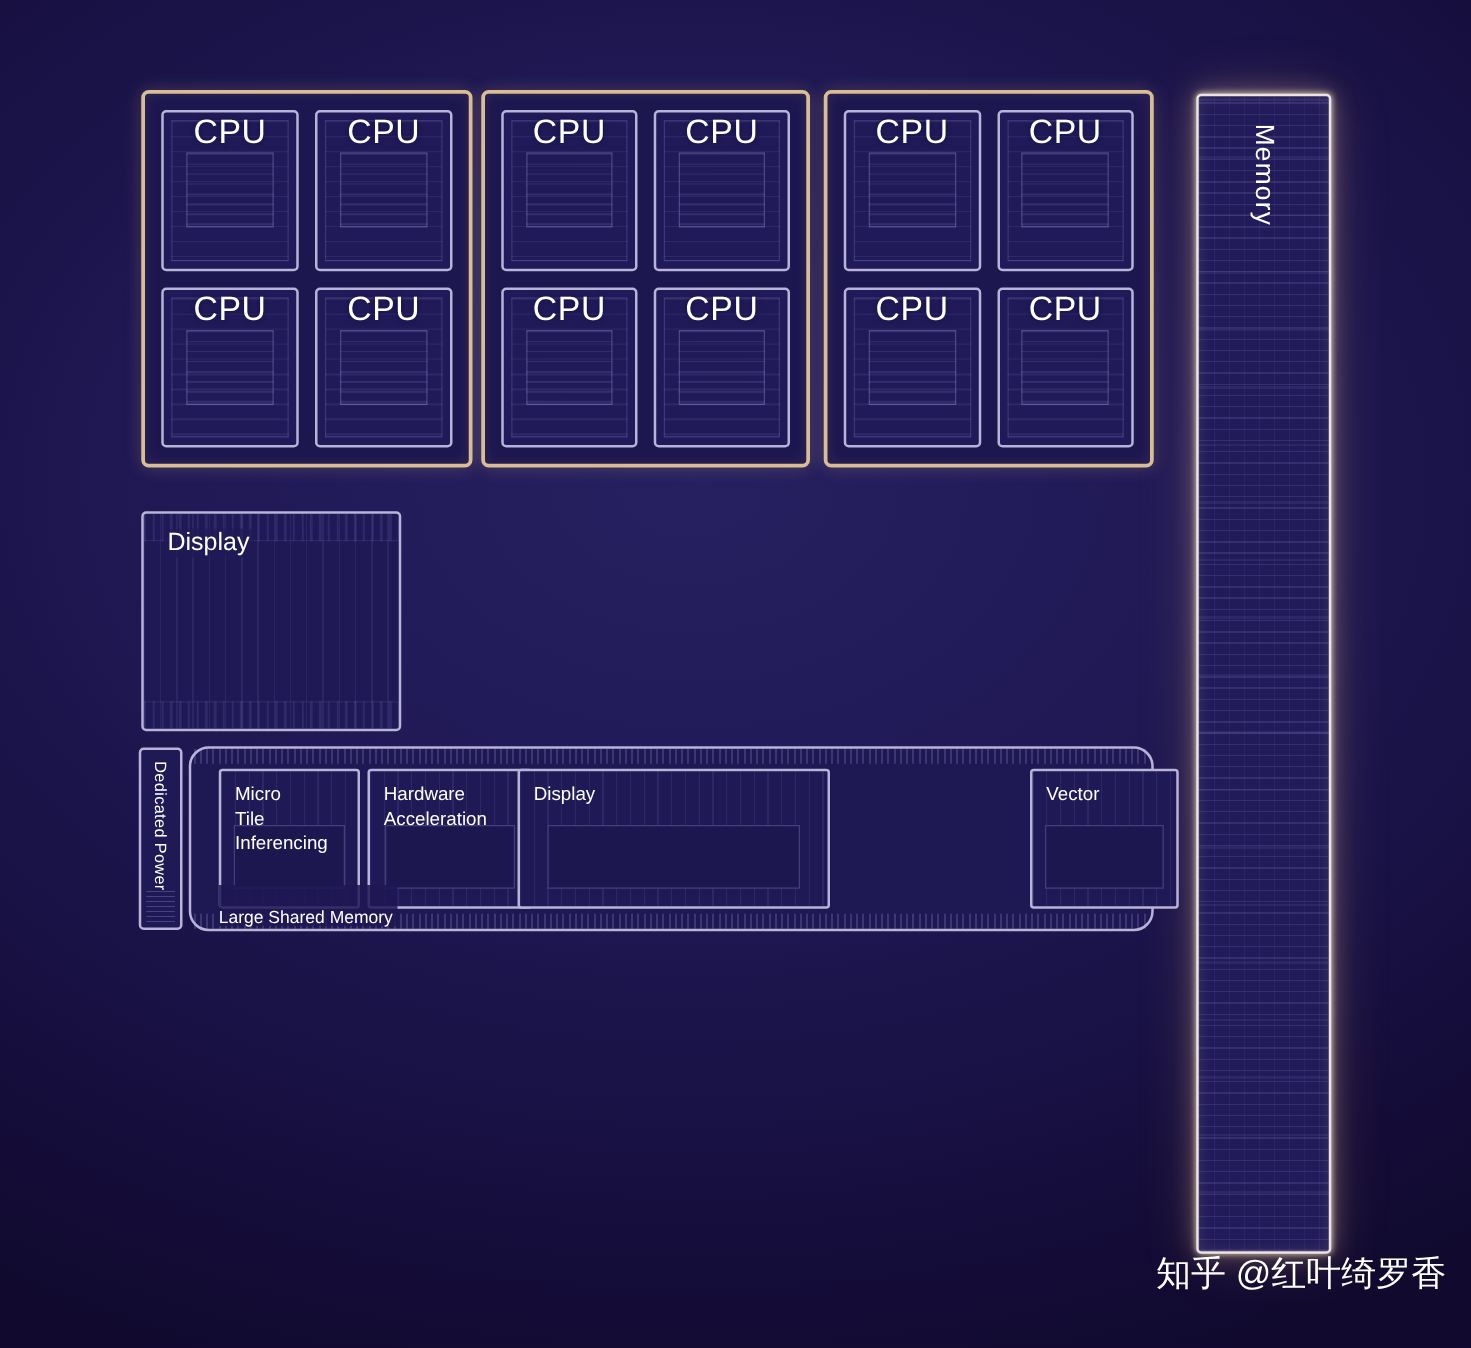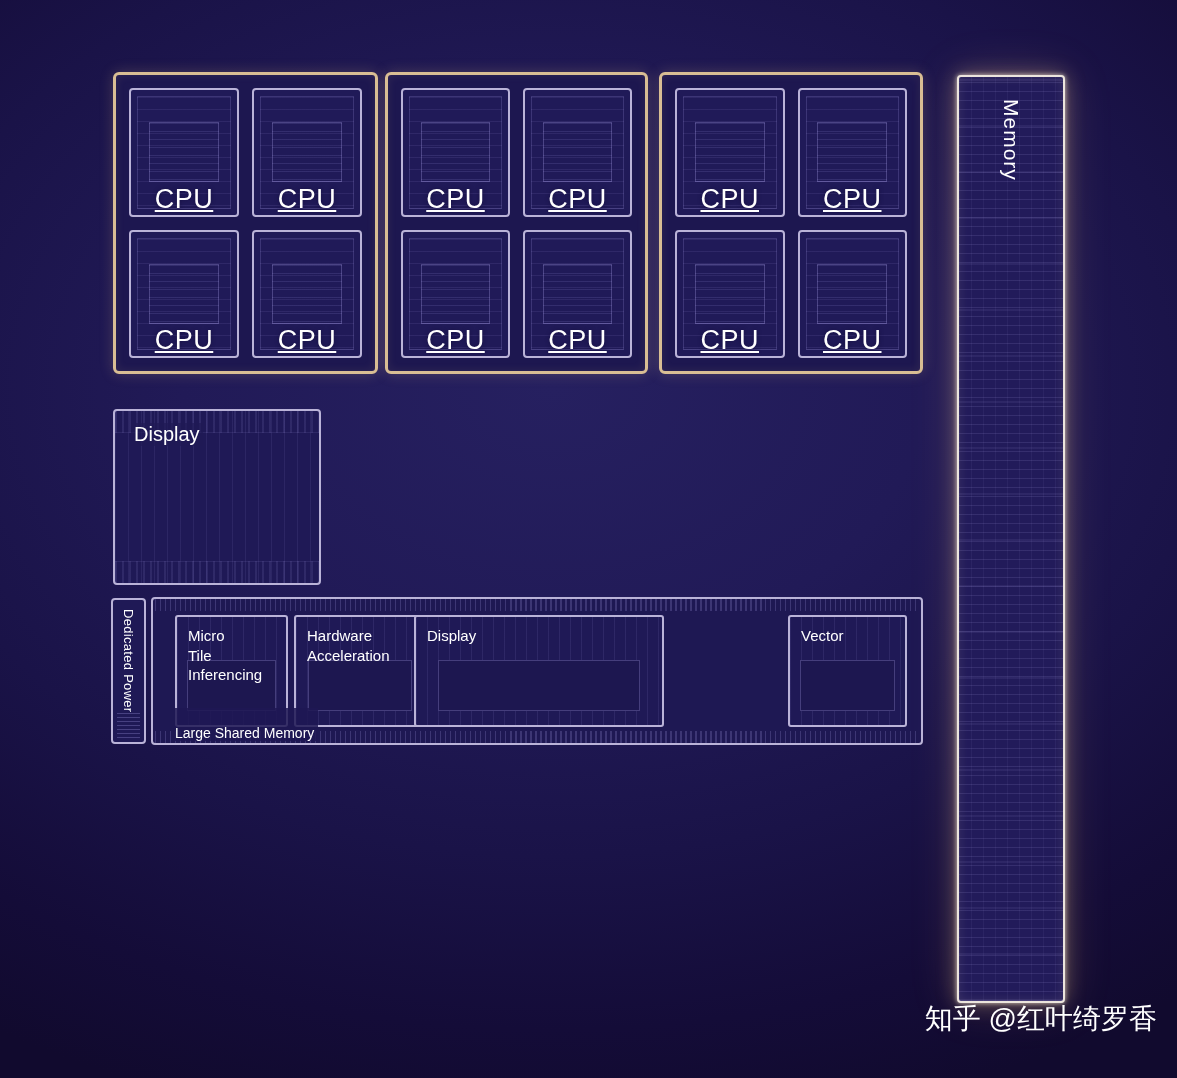--- a/index.html
+++ b/index.html
@@ -34,24 +34,23 @@
   .cluster-1 { left: 113px; width: 265px; }
   .cluster-2 { left: 385px; width: 263px; }
   .cluster-3 { left: 659px; width: 264px; }
 
   .cpu-cell {
     position: relative;
     border: 2px solid #bab3d8;
     border-radius: 4px;
     background: #201a58;
     display: flex;
-    align-items: flex-end;
+    align-items: flex-start;
     justify-content: center;
     overflow: hidden;
-    text-decoration: underline;
   }
   .cpu-deco-outer {
     position: absolute;
     inset: 6px;
     border: 1px solid rgba(175,166,240,0.20);
     background: repeating-linear-gradient(180deg, rgba(175,166,240,0.10) 0 1px, transparent 1px 12px);
   }
   .cpu-deco-inner {
     position: absolute;
     left: 17%; right: 17%; top: 26%; bottom: 26%;
@@ -127,21 +126,21 @@
     letter-spacing: 0.3px;
     color: #ffffff;
     margin-top: 9px;
   }
 
   .npu-container {
     position: absolute;
     left: 151px; top: 597px;
     width: 772px; height: 148px;
     border: 2px solid #bab3d8;
-    border-radius: 4px;
+    border-radius: 16px;
     background: #1e1853;
   }
   .npu-container::before, .npu-container::after {
     content: "";
     position: absolute;
     left: 2px; right: 2px;
     height: 12px;
     background: repeating-linear-gradient(90deg, rgba(175,166,240,0.30) 0 1.5px, transparent 1.5px 5px);
     opacity: 0.7;
   }
@@ -164,21 +163,21 @@
     content: "";
     position: absolute;
     left: 9%; right: 9%; top: 40%; bottom: 13%;
     border: 1px solid rgba(175,166,240,0.28);
     background: #1d1750;
   }
   .npu-block-micro    { left: 22px;  width: 113px; }
   .npu-block-hardware { left: 141px; width: 132px; }
   .npu-block-tensor   { left: 261px; width: 250px; }
   .npu-block-scalar   { left: 515px; width: 116px; }
-  .npu-block-vector   { left: 635px; width: 119px; }
+  .npu-block-vector   { left: 671px; width: 119px; }
   .npu-label {
     position: absolute;
     top: 9px; left: 11px;
     z-index: 2;
     font-size: 15px;
     line-height: 1.3;
     color: #ffffff;
   }
   .npu-footer {
     position: absolute;

